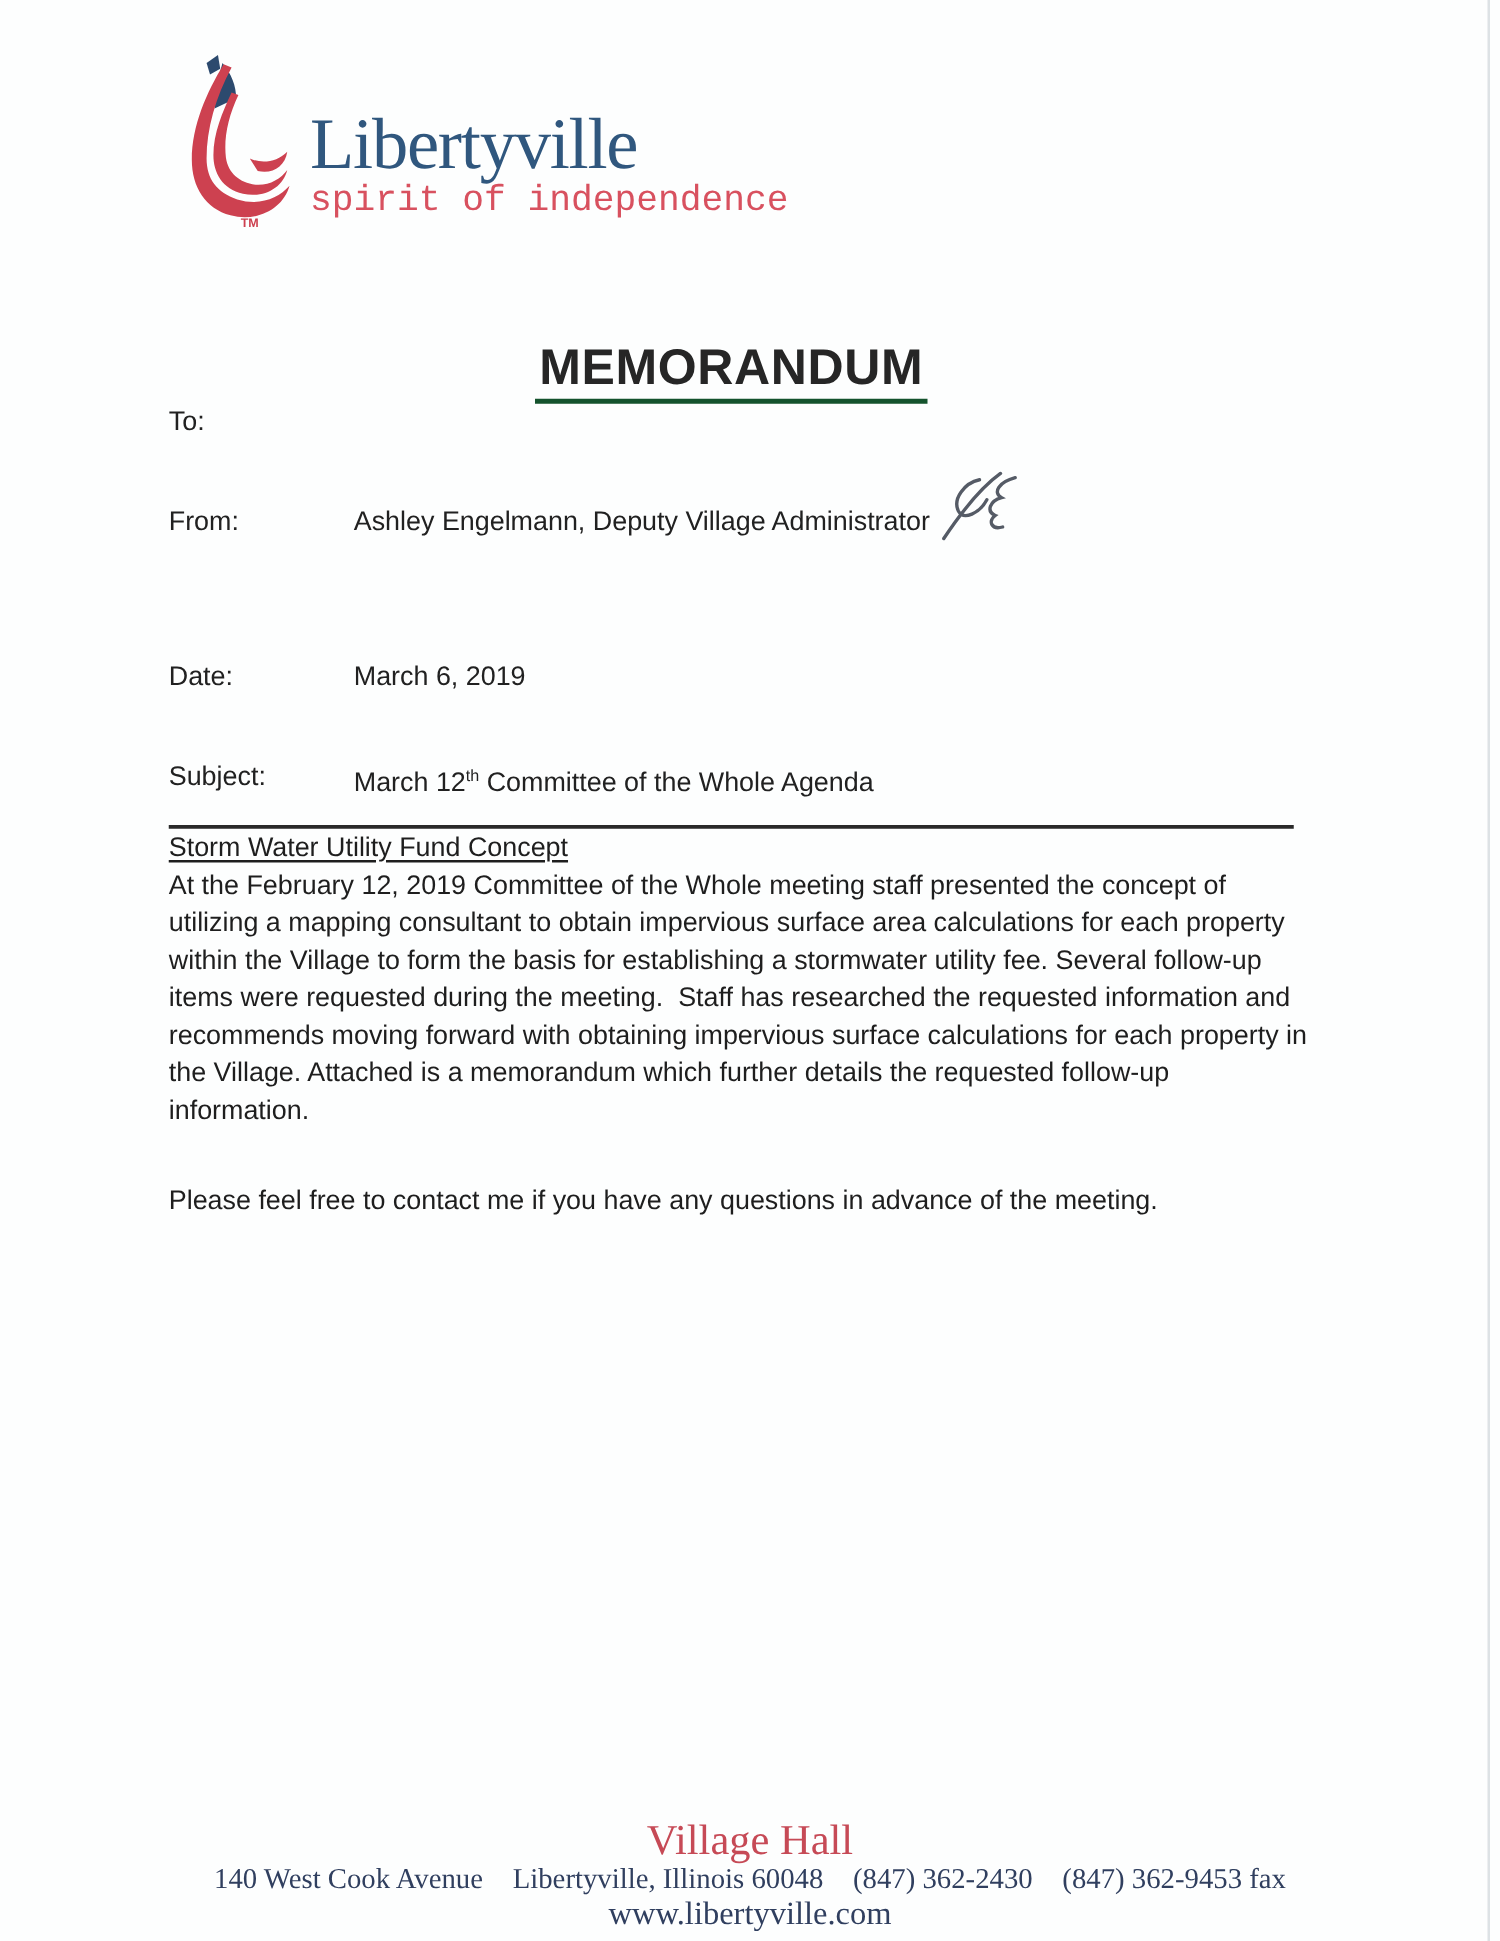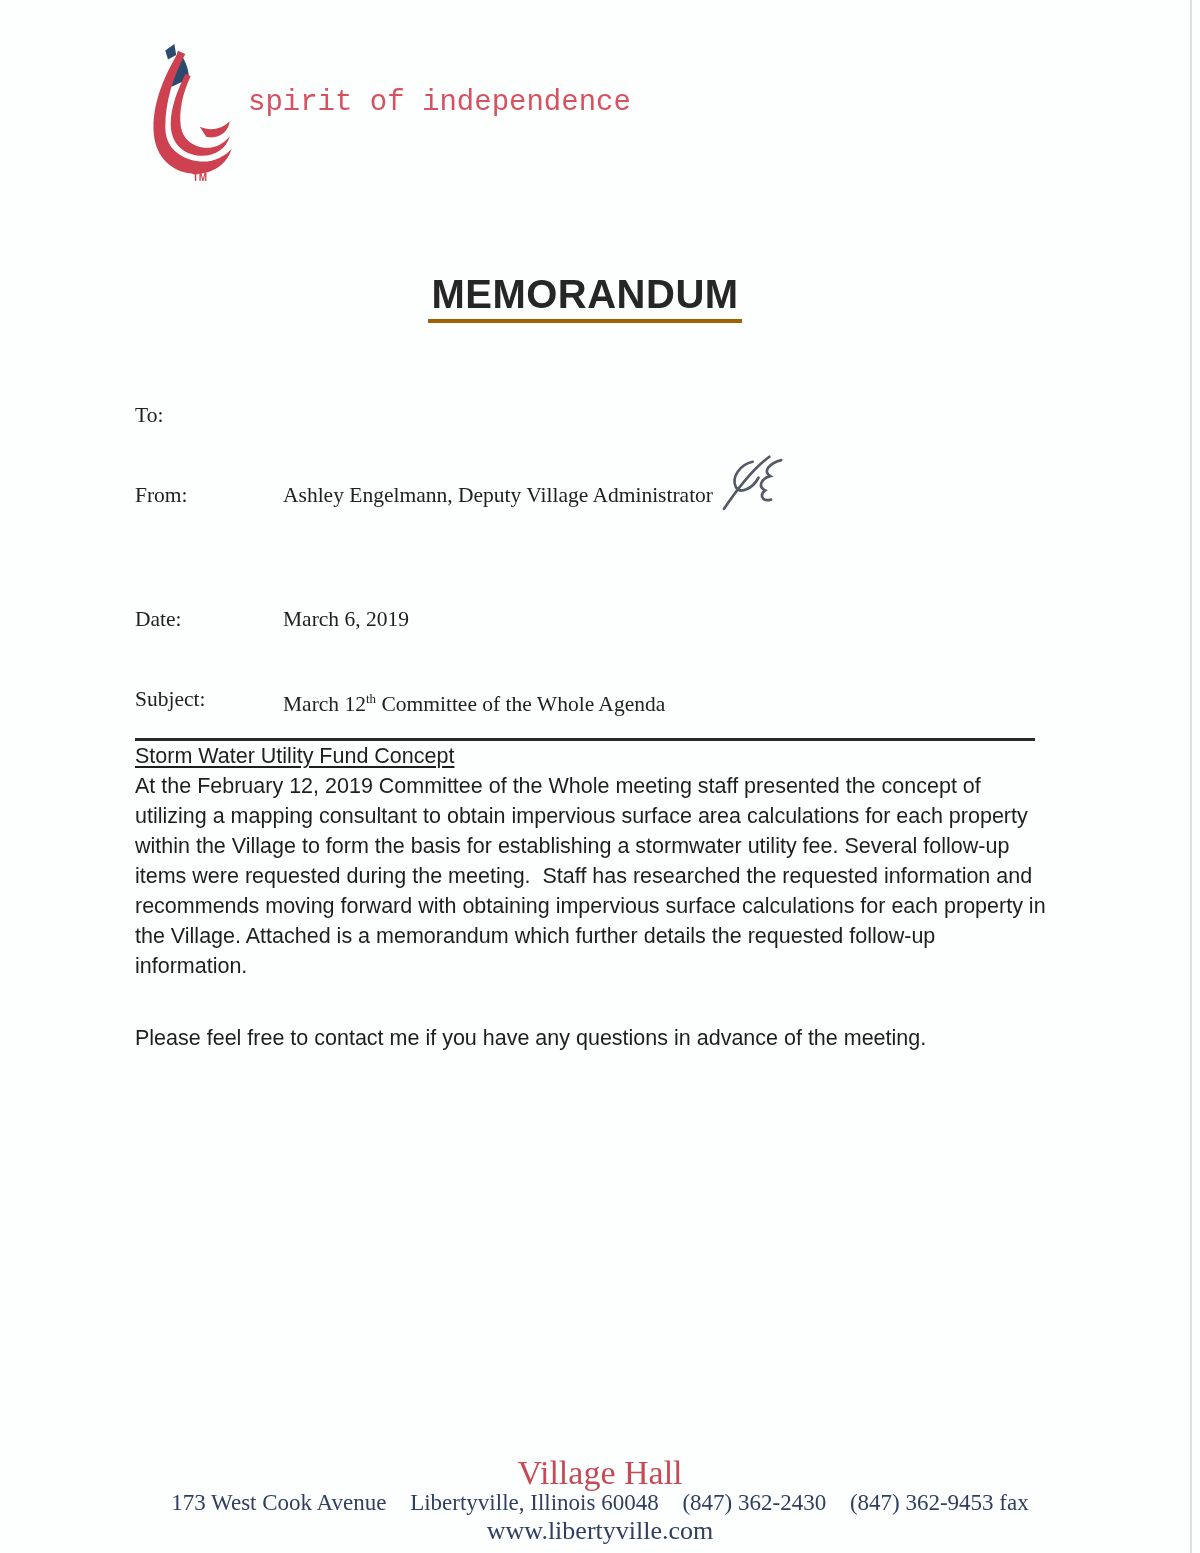--- a/index.html
+++ b/index.html
@@ -31,24 +31,24 @@
     font-size:29px; line-height:32px;
     color:#d8515f; margin-top:1px;
   }
   
   .content { position:absolute; top:200px; left:135px; width:900px; }
   .memo-title-wrap { text-align:center; margin-top:72px; }
   .memo-title {
     display:inline-block;
     font-size:40px; font-weight:bold;
     color:#262626; letter-spacing:.5px;
-    border-bottom:4px solid #a16207;
+    border-bottom:4px solid #14532d;
     padding:0 3px 2px 3px;
   }
-  .fields { margin-top:78px; font-size:21.5px;font-family:Liberation Serif, serif; }
+  .fields { font-size:21.5px; }
   .field-row { display:flex; align-items:flex-start; margin-bottom:52px; line-height:28px; }
   .field-row:last-child { margin-bottom:0; }
   .field-label { width:148px; flex:0 0 auto; }
   .field-value { flex:0 0 auto; }
   .field-value sup { font-size:60%; }
   .signature-svg { margin-left:6px; transform:translateY(-30px); flex:0 0 auto; }
   .rule { border:none; border-top:3px solid #2a2a2a; margin:20px 0 0 0; width:100%; }
   .memo-body { font-size:21.5px; line-height:30px; color:#1e1e1e; width:912px; }
   .memo-heading { text-decoration:underline; text-underline-offset:3px; }
   .memo-paragraph { margin:0; white-space:pre-wrap; }
@@ -79,20 +79,21 @@
       <path d="M44,14 C52,24 56,34 56,45 L37,54 C39,39 40,27 44,14 Z" fill="#2c4a6e"></path>
 
       <path d="M52,18 C38,44 30,72 30,98 C30,116 39,128 57,134 C77,140 93,133 103,122 C97,143 74,154 51,148 C29,142 17,123 17,99 C17,69 30,40 45,15 Z" fill="#cd4150"></path>
 
       <path d="M58,42 C49,61 45,80 47,97 C49,111 59,119 73,121 C85,122 95,116 101,108 C97,124 80,133 62,129 C44,125 36,111 36,95 C36,76 44,57 52,40 Z" fill="#cd4150"></path>
 
       <path d="M68,98 C79,103 92,101 101,92 C99,105 88,112 75,109 Z" fill="#cd4150"></path>
       <text x="60" y="158" font-size="11" font-weight="bold" fill="#cd4150" font-family="Liberation Sans, sans-serif">TM</text>
     </svg>
     <div class="logo-textwrap">
+      <div class="logo-name">Libertyville</div>
       <div class="logo-tagline">spirit of independence</div>
     </div>
   </header>
 
   <div class="content">
 
     <div class="memo-title-wrap">
       <span class="memo-title">MEMORANDUM</span>
     </div>
 
@@ -127,21 +128,21 @@
       <div class="memo-heading">Storm Water Utility Fund Concept</div>
       <p class="memo-paragraph">At the February 12, 2019 Committee of the Whole meeting staff presented the concept of utilizing a mapping consultant to obtain impervious surface area calculations for each property within the Village to form the basis for establishing a stormwater utility fee. Several follow-up items were requested during the meeting.  Staff has researched the requested information and recommends moving forward with obtaining impervious surface calculations for each property in the Village. Attached is a memorandum which further details the requested follow-up information.</p>
       <p class="memo-paragraph memo-closing">Please feel free to contact me if you have any questions in advance of the meeting.</p>
     </section>
 
   </div>
 
   <footer class="footer">
     <div class="footer-title">Village Hall</div>
     <div class="footer-address">
-      <span class="addr-part">173 West Cook Avenue</span>
+      <span class="addr-part">140 West Cook Avenue</span>
       <span class="addr-part">Libertyville, Illinois 60048</span>
       <span class="addr-part">(847) 362-2430</span>
       <span class="addr-part">(847) 362-9453 fax</span>
     </div>
     <div class="footer-web">www.libertyville.com</div>
   </footer>
 
 </div>
 
 </body></html>

